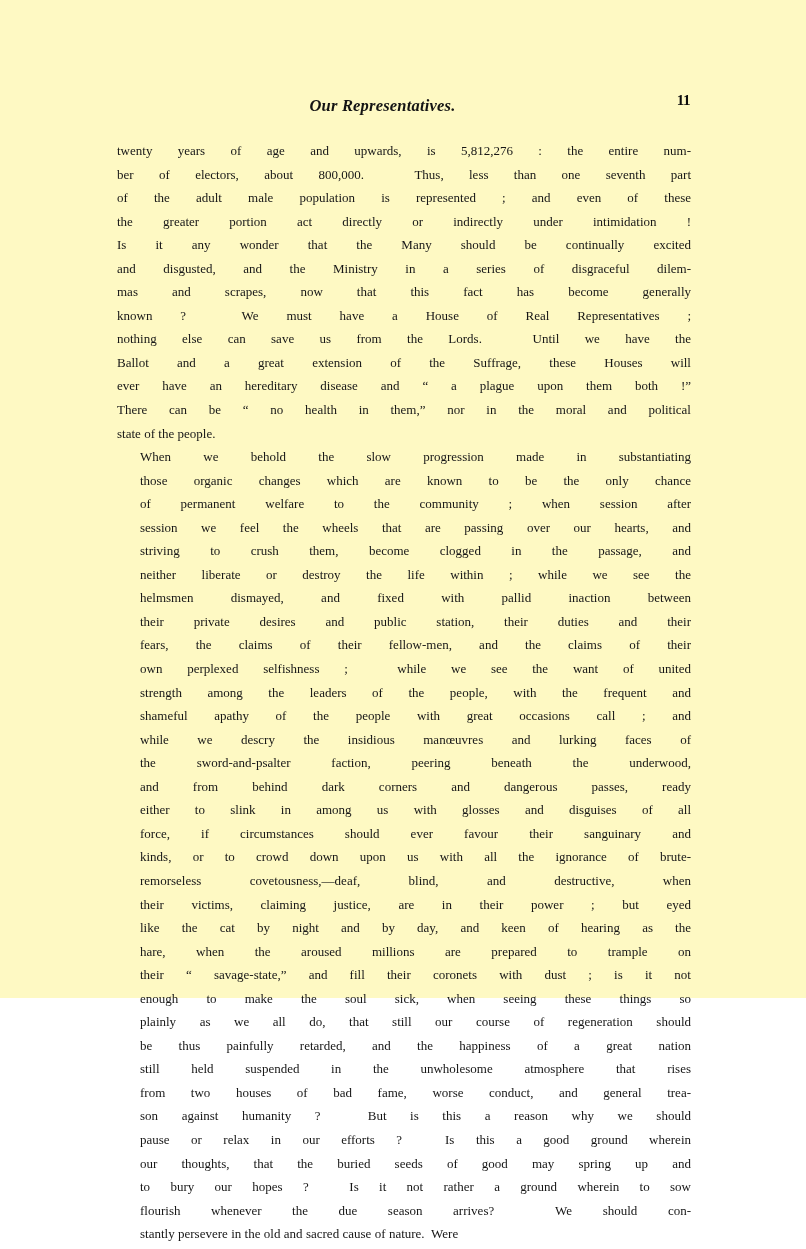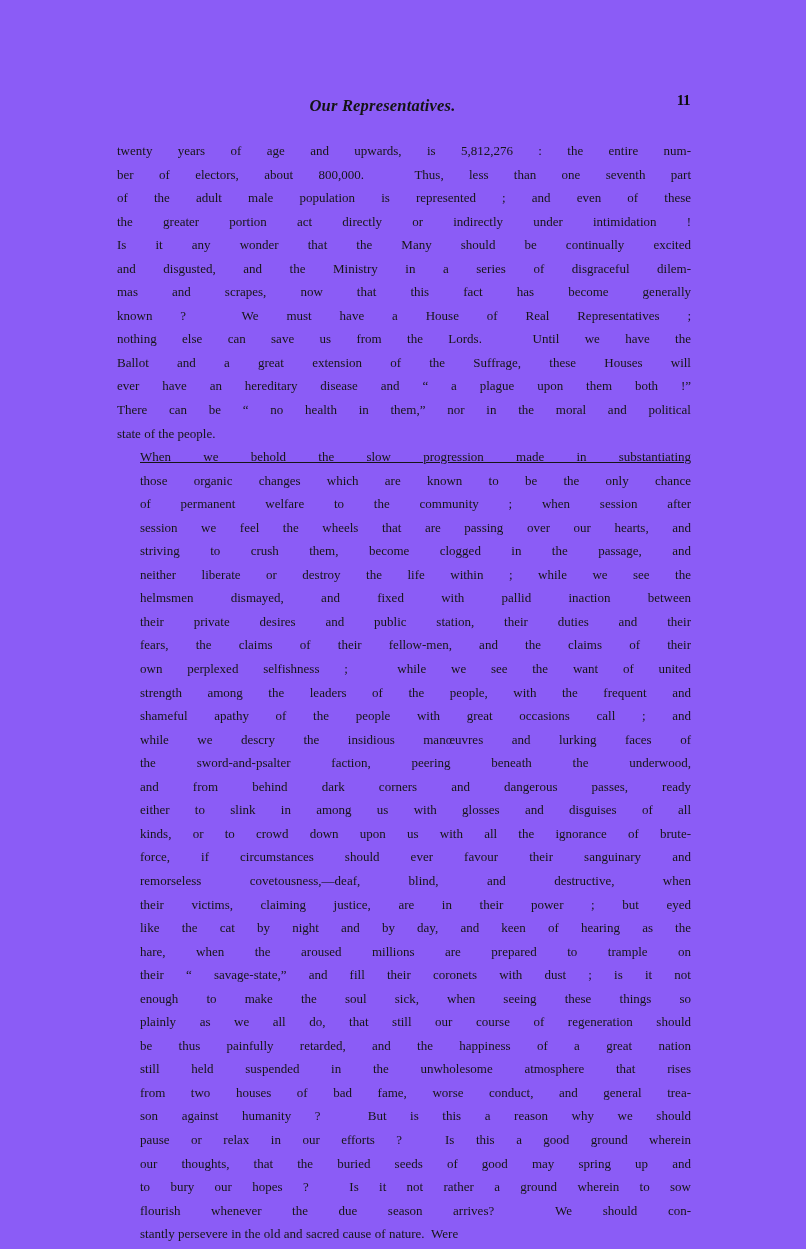--- a/index.html
+++ b/index.html
@@ -11,22 +11,22 @@
     height: 1249px;
     background: #ffffff;
     font-family: "Liberation Serif", "DejaVu Serif", serif;
     color: #1a1a1a;
     overflow: hidden;
   }
 
   .page {
     position: relative;
     width: 806px;
-    height: 1249px;
-    background: #8b5cf6;
+    height: 998px;
+    background: #fef9c3;
     box-sizing: border-box;
   }
 
   
   .running-head {
     position: absolute;
     left: 117px;
     top: 96px;
     width: 573px;
     height: 30px;
@@ -112,38 +112,38 @@
         <span class="ln">and disgusted, and the Ministry in a series of disgraceful dilem-</span>
         <span class="ln">mas and scrapes, now that this fact has become generally</span>
         <span class="ln">known ?  We must have a House of Real Representatives ;</span>
         <span class="ln">nothing else can save us from the Lords.  Until we have the</span>
         <span class="ln">Ballot and a great extension of the Suffrage, these Houses will</span>
         <span class="ln">ever have an hereditary disease and “ a plague upon them both !”</span>
         <span class="ln">There can be “ no health in them,” nor in the moral and political</span>
         <span class="ln last">state of the people.</span>
       </p>
     <p class="para indent" id="para-2">
-        <span class="ln" style="text-indent: 23px; text-decoration: underline;">When we behold the slow progression made in substantiating</span>
+        <span class="ln" style="text-indent: 23px;">When we behold the slow progression made in substantiating</span>
         <span class="ln">those organic changes which are known to be the only chance</span>
         <span class="ln">of permanent welfare to the community ; when session after</span>
         <span class="ln">session we feel the wheels that are passing over our hearts, and</span>
         <span class="ln">striving to crush them, become clogged in the passage, and</span>
         <span class="ln">neither liberate or destroy the life within ; while we see the</span>
         <span class="ln">helmsmen dismayed, and fixed with pallid inaction between</span>
         <span class="ln">their private desires and public station, their duties and their</span>
         <span class="ln">fears, the claims of their fellow-men, and the claims of their</span>
         <span class="ln">own perplexed selfishness ;  while we see the want of united</span>
         <span class="ln">strength among the leaders of the people, with the frequent and</span>
         <span class="ln">shameful apathy of the people with great occasions call ; and</span>
         <span class="ln">while we descry the insidious manœuvres and lurking faces of</span>
         <span class="ln">the sword-and-psalter faction, peering beneath the underwood,</span>
         <span class="ln">and from behind dark corners and dangerous passes, ready</span>
         <span class="ln">either to slink in among us with glosses and disguises of all</span>
+        <span class="ln">force, if circumstances should ever favour their sanguinary and</span>
         <span class="ln">kinds, or to crowd down upon us with all the ignorance of brute-</span>
-        <span class="ln">force, if circumstances should ever favour their sanguinary and</span>
         <span class="ln">remorseless covetousness,—deaf, blind, and destructive, when</span>
         <span class="ln">their victims, claiming justice, are in their power ; but eyed</span>
         <span class="ln">like the cat by night and by day, and keen of hearing as the</span>
         <span class="ln">hare, when the aroused millions are prepared to trample on</span>
         <span class="ln">their “ savage-state,” and fill their coronets with dust ; is it not</span>
         <span class="ln">enough to make the soul sick, when seeing these things so</span>
         <span class="ln">plainly as we all do, that still our course of regeneration should</span>
         <span class="ln">be thus painfully retarded, and the happiness of a great nation</span>
         <span class="ln">still held suspended in the unwholesome atmosphere that rises</span>
         <span class="ln">from two houses of bad fame, worse conduct, and general trea-</span>

